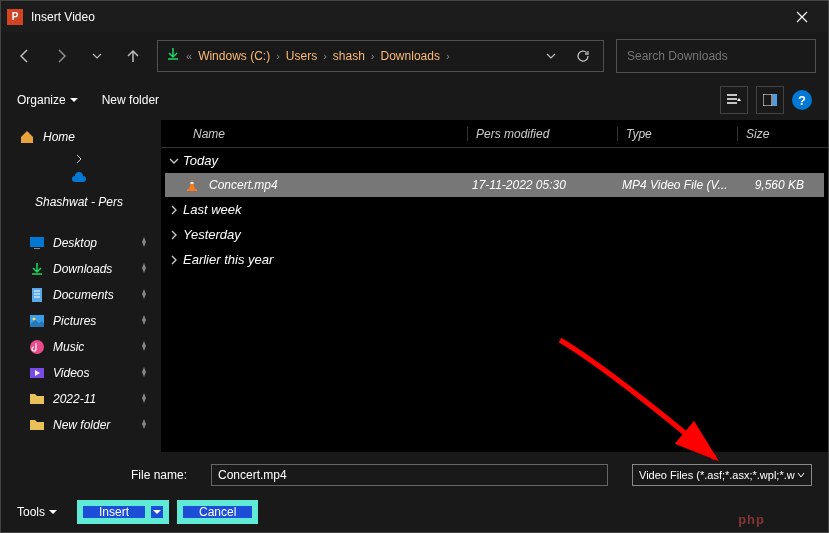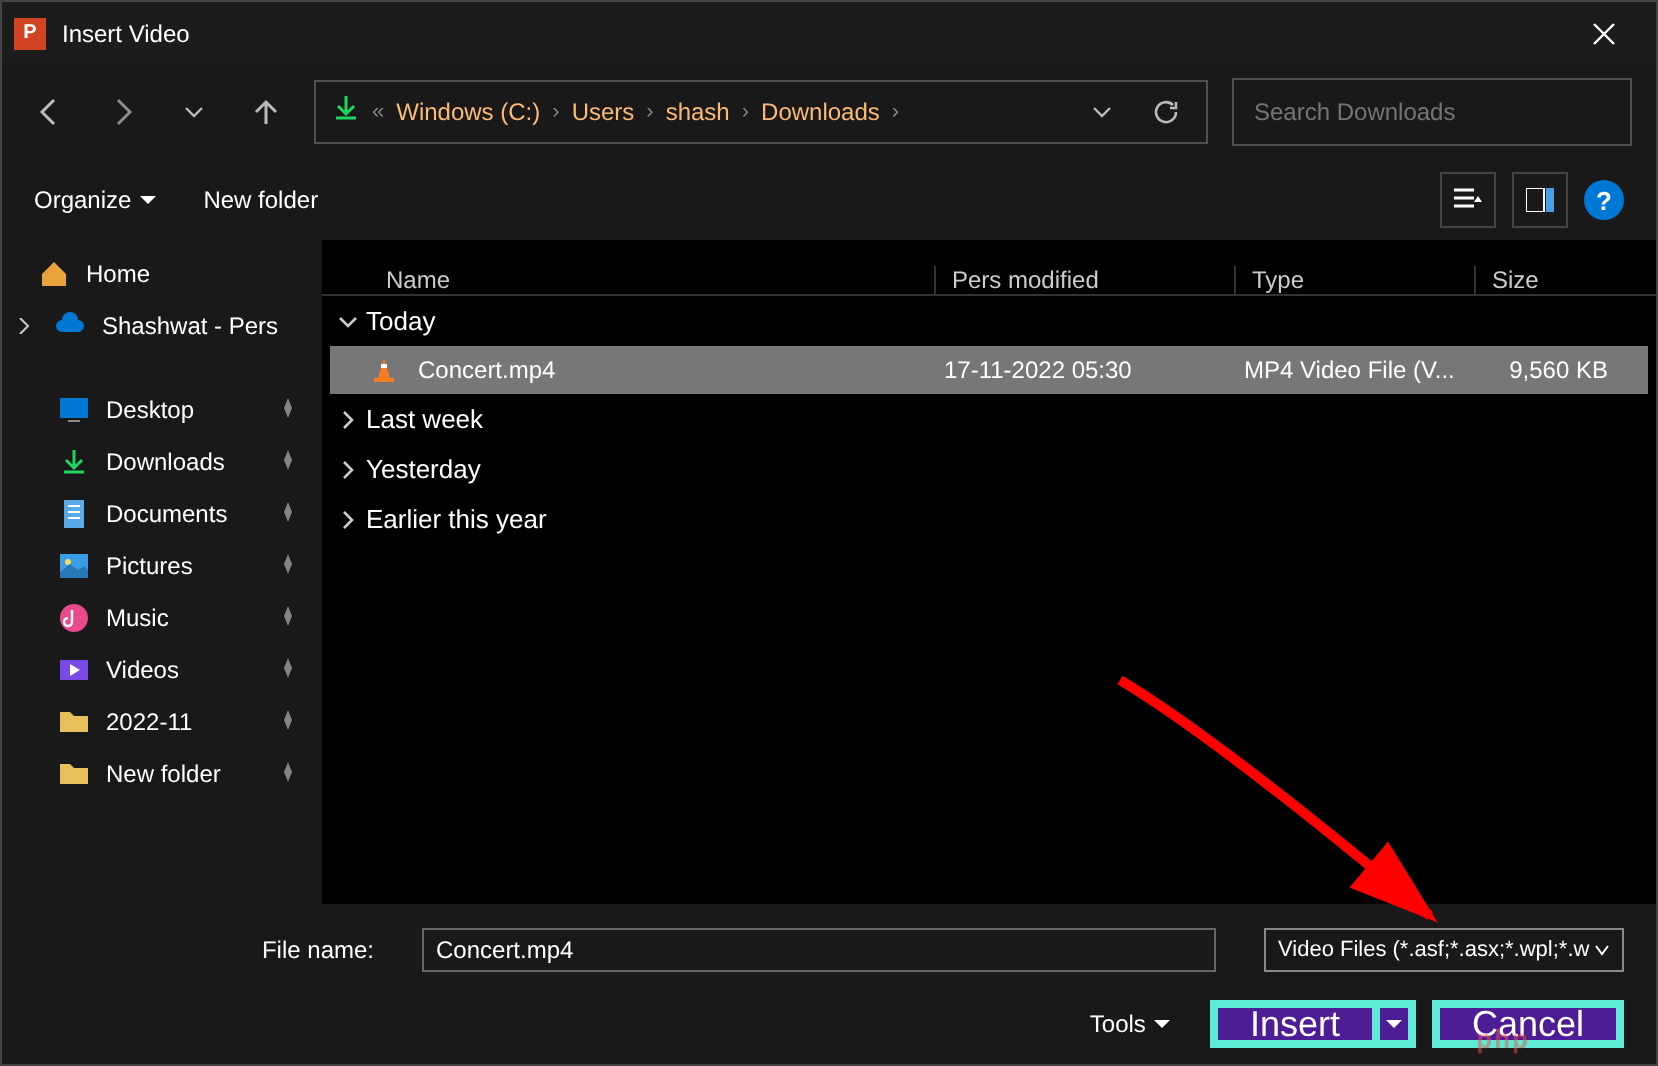--- a/index.html
+++ b/index.html
@@ -19,55 +19,55 @@
     .crumb { font-size: 12px; color: #fdba74; cursor: pointer; }
     .addr-space { flex: 1; }
     .addr-right { display: flex; gap: 8px; }
     .search-box { width: 200px; height: 32px; border: 1px solid #505050; background: #191919; color: #888; font-size: 12px; padding: 16px 10px; }
     .toolbar { display: flex; align-items: center; height: 40px; background: #191919; padding: 0 16px; gap: 24px; font-size: 12px; border-left: 1px solid #444; border-right: 1px solid #444; }
     .tool-item { display: flex; align-items: center; gap: 4px; cursor: pointer; }
     .tool-spacer { flex: 1; }
     .view-icons { display: flex; gap: 8px; align-items: center; }
     .view-btn { width: 28px; height: 28px; display: flex; align-items: center; justify-content: center; border: 1px solid #444; cursor: pointer; }
     .help-btn { width: 20px; height: 20px; border-radius: 50%; background: #0078d4; display: flex; align-items: center; justify-content: center; font-size: 13px; font-weight: bold; cursor: pointer; }
-    .main { display: flex; height: 332px; border-left: 1px solid #444; border-right: 1px solid #444; }
+    .main { display: flex; height: 332px; border-left: 1px solid #444; border-right: 1px solid #444; font-style: italic; }
     .sidebar { width: 160px; background: #191919; overflow-y: auto; font-size: 12px; padding-top: 4px; }
     .side-item { display: flex; align-items: center; gap: 8px; padding: 5px 8px 5px 28px; cursor: pointer; }
     .side-item.top { padding-left: 18px; }
-    .side-item.hasexp { padding-left: 4px; }
+    .side-item.hasexp { padding-left: 4px; flex-direction: column; }
     .exp-ico { width: 14px; display: flex; justify-content: center; }
     .side-sep { height: 16px; }
     .side-ico { width: 16px; height: 16px; flex-shrink: 0; }
     .pin-ico { width: 10px; opacity: 0.6; margin-left: auto; margin-right: 4px; }
     .content { flex: 1; background: #000; display: flex; flex-direction: column; }
-    .cols { display: flex; height: 28px; align-items: flex-end; font-size: 12px; color: #ccc; border-bottom: 1px solid #333; }
+    .cols { display: flex; height: 28px; align-items: center; font-size: 12px; color: #ccc; border-bottom: 1px solid #333; }
     .col-space { width: 24px; }
     .col-name { flex: 1; padding-left: 8px; border-right: 1px solid #333; }
     .col-date { width: 150px; padding-left: 8px; border-right: 1px solid #333; }
     .col-type { width: 120px; padding-left: 8px; border-right: 1px solid #333; }
     .col-size { width: 90px; padding-left: 8px; }
     .group-row { display: flex; align-items: center; gap: 4px; padding: 5px 8px; font-size: 13px; cursor: pointer; }
     .group-row svg { stroke: #ccc; }
     .file-row { display: flex; align-items: center; height: 24px; font-size: 12px; margin: 0 4px; }
     .file-row.selected { background: #777; }
     .file-row .fspace { width: 20px; }
     .file-ico { width: 20px; display: flex; align-items: center; }
     .file-name { flex: 1; padding-left: 4px; }
     .file-date { width: 150px; padding-left: 8px; }
     .file-type { width: 120px; padding-left: 8px; overflow: hidden; white-space: nowrap; text-overflow: ellipsis; }
     .file-size { width: 90px; text-align: right; padding-right: 20px; }
     .footer { background: #191919; padding: 12px 16px; border: 1px solid #444; border-top: none; height: 81px; }
     .filename-row { display: flex; align-items: center; gap: 24px; margin-bottom: 14px; }
     .fn-label { font-size: 12px; width: 170px; text-align: right; }
     .fn-input { flex: 1; height: 22px; background: #191919; border: 1px solid #666; color: #fff; font-size: 12px; padding: 0 6px; }
     .filter-box { width: 180px; height: 22px; background: #191919; border: 1px solid #888; color: #fff; font-size: 11px; padding: 0 6px; display: flex; align-items: center; justify-content: space-between; cursor: pointer; }
-    .action-row { display: flex; align-items: center; justify-content: flex-end; gap: 8px; }
+    .action-row { display: flex; align-items: center; justify-content: flex-start; gap: 8px; }
     .tools-link { font-size: 12px; display: flex; align-items: center; gap: 4px; margin-right: 12px; cursor: pointer; }
     .split-btn { display: flex; }
-    .btn { height: 24px; background: #4c1d95; border: 4px solid #5eead4; color: #fff; font-size: 18px; padding: 0 16px; cursor: pointer; display: flex; align-items: center; }
+    .btn { height: 24px; background: #1d4ed8; border: 6px solid #5eead4; color: #fff; font-size: 12px; padding: 0 16px; cursor: pointer; display: flex; align-items: center; }
     .btn-drop { width: 18px; padding: 0; border-left: none; justify-content: center; }
     .arrow { position: absolute; pointer-events: none; }
     .watermark { position: absolute; bottom: 6px; right: 64px; font-size: 13px; color: rgba(240,80,80,0.5); letter-spacing: 1px; pointer-events: none; font-weight: bold; }
     .hs { opacity: 0.5; }
   </style>
 </head>
 <body>
 
 <div class="titlebar">
   <div class="app-icon">P</div>

